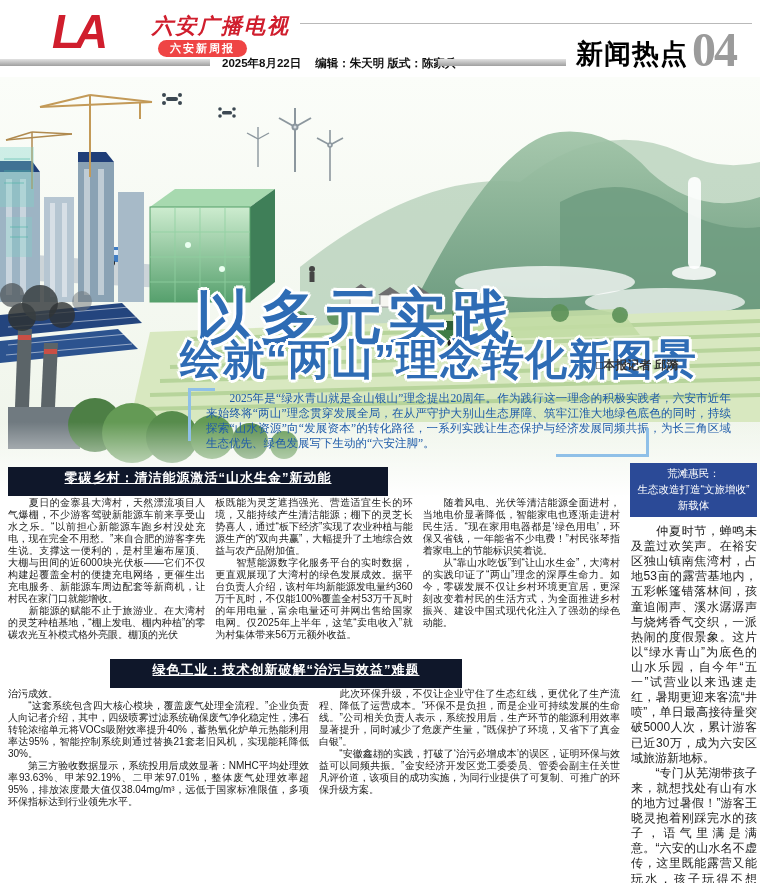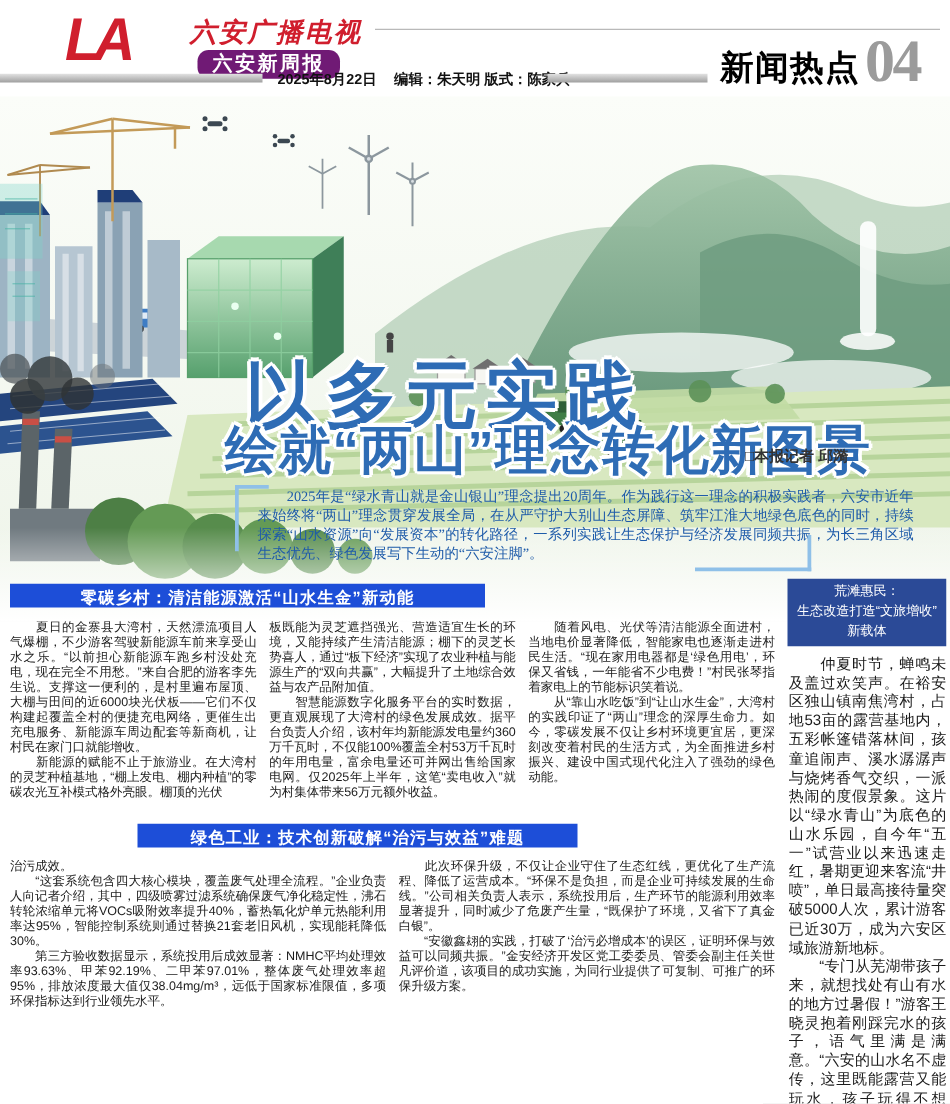--- a/index.html
+++ b/index.html
@@ -3,21 +3,21 @@
 <meta charset="utf-8">
 <style>
   html,body{margin:0;padding:0;background:#e8e8e8;}
   .page{position:relative;width:760px;height:883px;margin:0 auto;background:#fff;overflow:hidden;
         font-family:"Liberation Sans",sans-serif;color:#1a1a1a;}
   
   .logo-mono{position:absolute;left:52px;top:8px;font-size:46px;font-weight:900;font-style:italic;
              color:#d01e2d;letter-spacing:-5px;line-height:1;transform:scaleY(1.05);}
   .logo-title{position:absolute;left:152px;top:12px;font-size:21px;font-weight:bold;color:#d01e2d;
               font-family:"Liberation Serif",serif;font-style:italic;letter-spacing:2px;}
-  .logo-badge{position:absolute;left:158px;top:40px;background:#701a75;color:#fff;font-size:16px;
+  .logo-badge{position:absolute;left:158px;top:40px;background:#ef4444;color:#fff;font-size:11px;
               padding:1px 12px;border-radius:9px;font-weight:bold;letter-spacing:2px;}
   .top-rule{position:absolute;left:300px;right:8px;top:23px;border-top:1px solid #b9b9b9;}
   .bar-metal{position:absolute;top:59px;height:7px;background:linear-gradient(#e2e2e2,#9f9f9f);}
   .bar-left{left:0;width:210px;}
   .bar-right{left:438px;width:128px;}
   .date-line{position:absolute;left:222px;top:56px;font-size:11.5px;font-weight:bold;color:#111;white-space:nowrap;}
   .date-line .gap{display:inline-block;width:14px;}
   .hot-title{position:absolute;left:576px;top:36px;font-size:27px;font-weight:900;color:#000;letter-spacing:1px;}
   .page-num{position:absolute;left:692px;top:22px;font-size:48px;font-weight:900;color:#9b9b9b;letter-spacing:-2px;font-family:Liberation Serif, serif;}
   
@@ -30,22 +30,22 @@
   .byline{position:absolute;left:596px;top:357px;font-size:12px;color:#333;font-weight:bold;}
   
   .intro{position:absolute;left:206px;top:391px;width:525px;font-size:11.5px;line-height:1.3;
          color:#1e5ba9;text-align:justify;white-space:pre-line;
          font-family:"Liberation Serif",serif;}
   .br-tl{position:absolute;left:188px;top:388px;width:24px;height:50px;
          border-left:3px solid #8fc0e8;border-top:3px solid #8fc0e8;}
   .br-br{position:absolute;left:556px;top:428px;width:90px;height:26px;
          border-right:3px solid #8fc0e8;border-bottom:3px solid #8fc0e8;}
   
-  .sec-bar{position:absolute;height:19px;background:#1d4ed8;color:#fff;font-size:13px;font-weight:bold;
-           text-align:center;line-height:21px;letter-spacing:1px;}
+  .sec-bar{position:absolute;height:29px;background:#0f172a;color:#fff;font-size:13px;font-weight:bold;
+           text-align:center;line-height:21px;letter-spacing:1px;text-decoration:underline;}
   .sec1-bar{left:8px;top:467px;width:380px;}
   .sec2-bar{left:110px;top:659px;width:352px;}
   .sec-body{position:absolute;left:8px;width:612px;display:flex;gap:10px;}
   .sec1-body{top:497px;height:158px;}
   .sec2-body{top:688px;height:190px;}
   .col{flex:1;font-size:10px;line-height:1.2;text-align:justify;white-space:pre-line;color:#1b1b1b;overflow:hidden;}
   
   .side-box{position:absolute;left:630px;top:463px;width:127px;height:54px;background:#2b4a97;color:#fff;
             display:flex;align-items:center;justify-content:center;text-align:center;
             font-size:10.5px;font-weight:normal;line-height:1.5;white-space:pre-line;}

